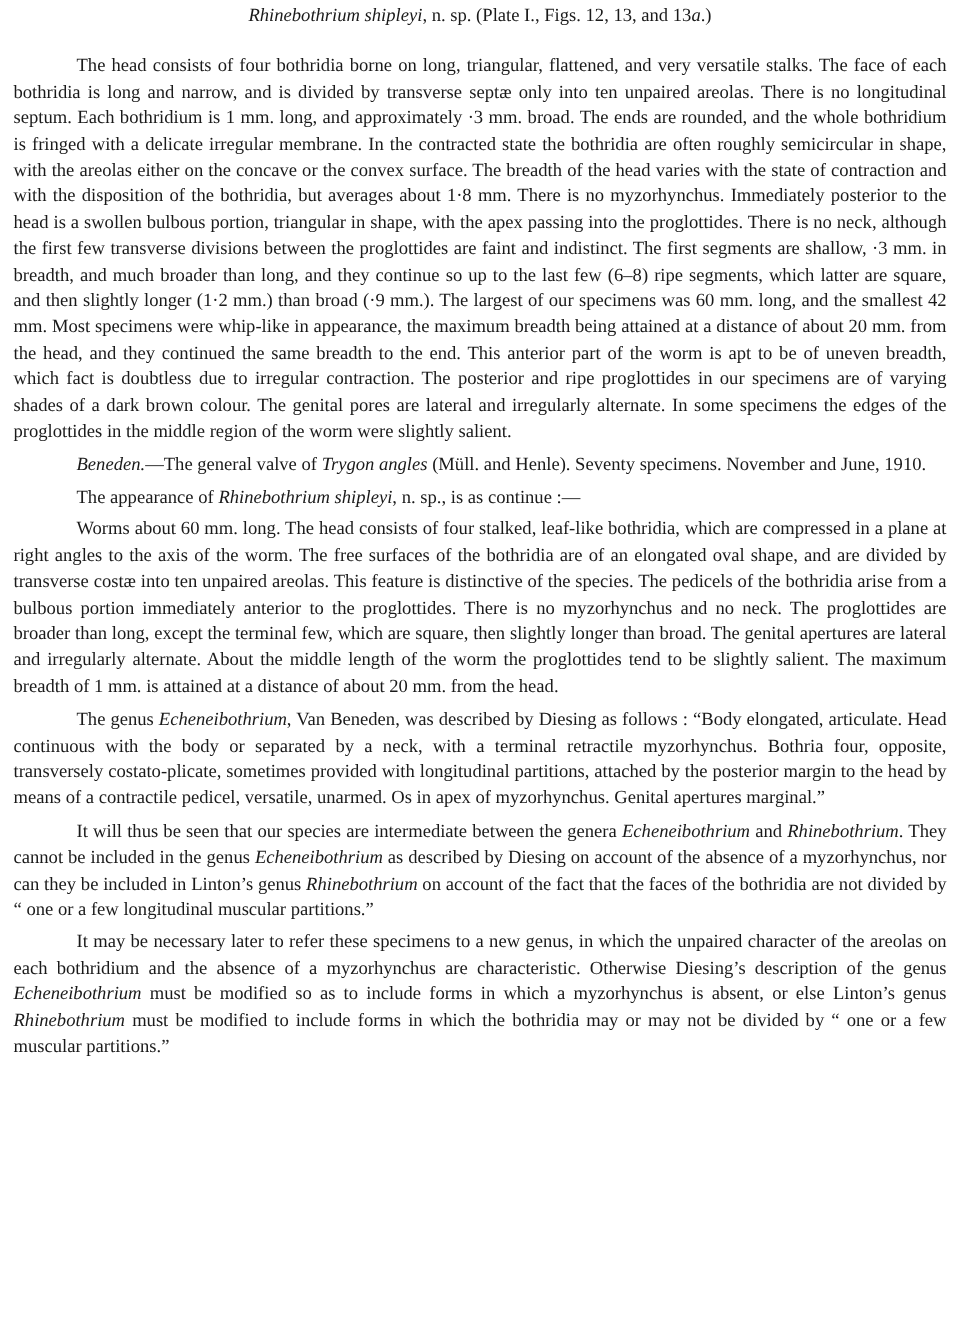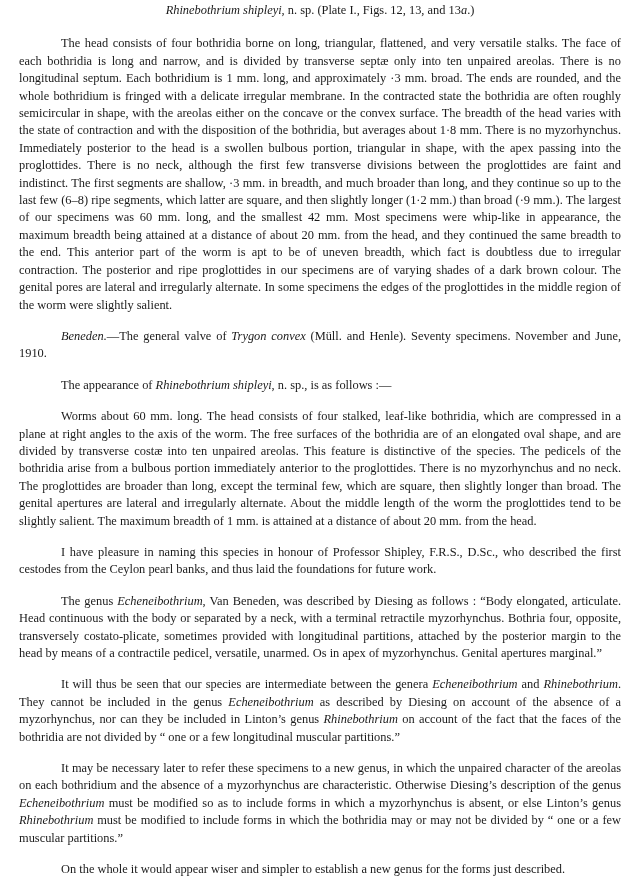--- a/index.html
+++ b/index.html
@@ -5,56 +5,54 @@
     html, body { margin: 0; padding: 0; background: #ffffff; }
     body {
       width: 640px; height: 884px; overflow: hidden;
       font-family: "Liberation Serif", "DejaVu Serif", serif;
       color: #1a1a1a;
       font-size: 12.4px;
       line-height: 17.4px;
     }
     .page { padding: 2px 5px 0 5px; }
     .title { text-align: center; margin: 0 0 16px 0; }
-    p { margin: 14px; text-align: justify; text-indent: 42px; }
+    p { margin: 4px; text-align: justify; text-indent: 42px; }
     p.gap { margin-top: 5px; }
     p.gap-sm { margin-top: 3px; }
     i, .it { font-style: italic; }
   </style>
 </head>
 <body>
 
 <div class="page">
 
   <div class="title">
     <i>Rhinebothrium shipleyi</i><span>, n. sp.   (Plate I., Figs. 12, 13, and 13</span><i>a</i><span>.)</span>
   </div>
 
   <p>The head consists of four bothridia borne on long, triangular, flattened, and very versatile stalks. The face of each bothridia is long and narrow, and is divided by transverse septæ only into ten unpaired areolas. There is no longitudinal septum. Each bothridium is 1 mm. long, and approximately ·3 mm. broad. The ends are rounded, and the whole bothridium is fringed with a delicate irregular membrane. In the contracted state the bothridia are often roughly semicircular in shape, with the areolas either on the concave or the convex surface. The breadth of the head varies with the state of contraction and with the disposition of the bothridia, but averages about 1·8 mm. There is no myzorhynchus. Immediately posterior to the head is a swollen bulbous portion, triangular in shape, with the apex passing into the proglottides. There is no neck, although the first few transverse divisions between the proglottides are faint and indistinct. The first segments are shallow, ·3 mm. in breadth, and much broader than long, and they continue so up to the last few (6–8) ripe segments, which latter are square, and then slightly longer (1·2 mm.) than broad (·9 mm.). The largest of our specimens was 60 mm. long, and the smallest 42 mm. Most specimens were whip-like in appearance, the maximum breadth being attained at a distance of about 20 mm. from the head, and they continued the same breadth to the end. This anterior part of the worm is apt to be of uneven breadth, which fact is doubtless due to irregular contraction. The posterior and ripe proglottides in our specimens are of varying shades of a dark brown colour. The genital pores are lateral and irregularly alternate. In some specimens the edges of the proglottides in the middle region of the worm were slightly salient.</p>
 
   <p class="gap-sm">
-    <i>Beneden.</i><span>—The general valve of </span><i>Trygon convex</i><span> (Müll. and Henle). Seventy specimens. November and June, 1910.</span>
+    <i>Beneden.</i><span>—The general valve of </span><i>Trygon angles</i><span> (Müll. and Henle). Seventy specimens. November and June, 1910.</span>
   </p>
 
   <p class="gap">
-    <span>The appearance of </span><i>Rhinebothrium shipleyi</i><span>, n. sp., is as follows :—</span>
+    <span>The appearance of </span><i>Rhinebothrium shipleyi</i><span>, n. sp., is as continue :—</span>
   </p>
 
   <p class="gap-sm">Worms about 60 mm. long. The head consists of four stalked, leaf-like bothridia, which are compressed in a plane at right angles to the axis of the worm. The free surfaces of the bothridia are of an elongated oval shape, and are divided by transverse costæ into ten unpaired areolas. This feature is distinctive of the species. The pedicels of the bothridia arise from a bulbous portion immediately anterior to the proglottides. There is no myzorhynchus and no neck. The proglottides are broader than long, except the terminal few, which are square, then slightly longer than broad. The genital apertures are lateral and irregularly alternate. About the middle length of the worm the proglottides tend to be slightly salient. The maximum breadth of 1 mm. is attained at a distance of about 20 mm. from the head.</p>
 
-  <p class="gap-sm">I have pleasure in naming this species in honour of Professor Shipley, F.R.S., D.Sc., who described the first cestodes from the Ceylon pearl banks, and thus laid the foundations for future work.</p>
 
 
   <p class="gap">
     <span>The genus </span><i>Echeneibothrium</i><span>, Van Beneden, was described by Diesing as follows : “Body elongated, articulate. Head continuous with the body or separated by a neck, with a terminal retractile myzorhynchus. Bothria four, opposite, transversely costato-plicate, sometimes provided with longitudinal partitions, attached by the posterior margin to the head by means of a contractile pedicel, versatile, unarmed. Os in apex of myzorhynchus. Genital apertures marginal.”</span>
   </p>
 
   <p class="gap">
     <span>It will thus be seen that our species are intermediate between the genera </span><i>Echeneibothrium</i><span> and </span><i>Rhinebothrium</i><span>. They cannot be included in the genus </span><i>Echeneibothrium</i><span> as described by Diesing on account of the absence of a myzorhynchus, nor can they be included in Linton’s genus </span><i>Rhinebothrium</i><span> on account of the fact that the faces of the bothridia are not divided by “ one or a few longitudinal muscular partitions.”</span>
   </p>
 
   <p class="gap-sm">
     <span>It may be necessary later to refer these specimens to a new genus, in which the unpaired character of the areolas on each bothridium and the absence of a myzorhynchus are characteristic. Otherwise Diesing’s description of the genus </span><i>Echeneibothrium</i><span> must be modified so as to include forms in which a myzorhynchus is absent, or else Linton’s genus </span><i>Rhinebothrium</i><span> must be modified to include forms in which the bothridia may or may not be divided by “ one or a few muscular partitions.”</span>
   </p>
 
-  <p class="gap">On the whole it would appear wiser and simpler to establish a new genus for the forms just described.</p>
 
 </div>
 
 </body></html>

